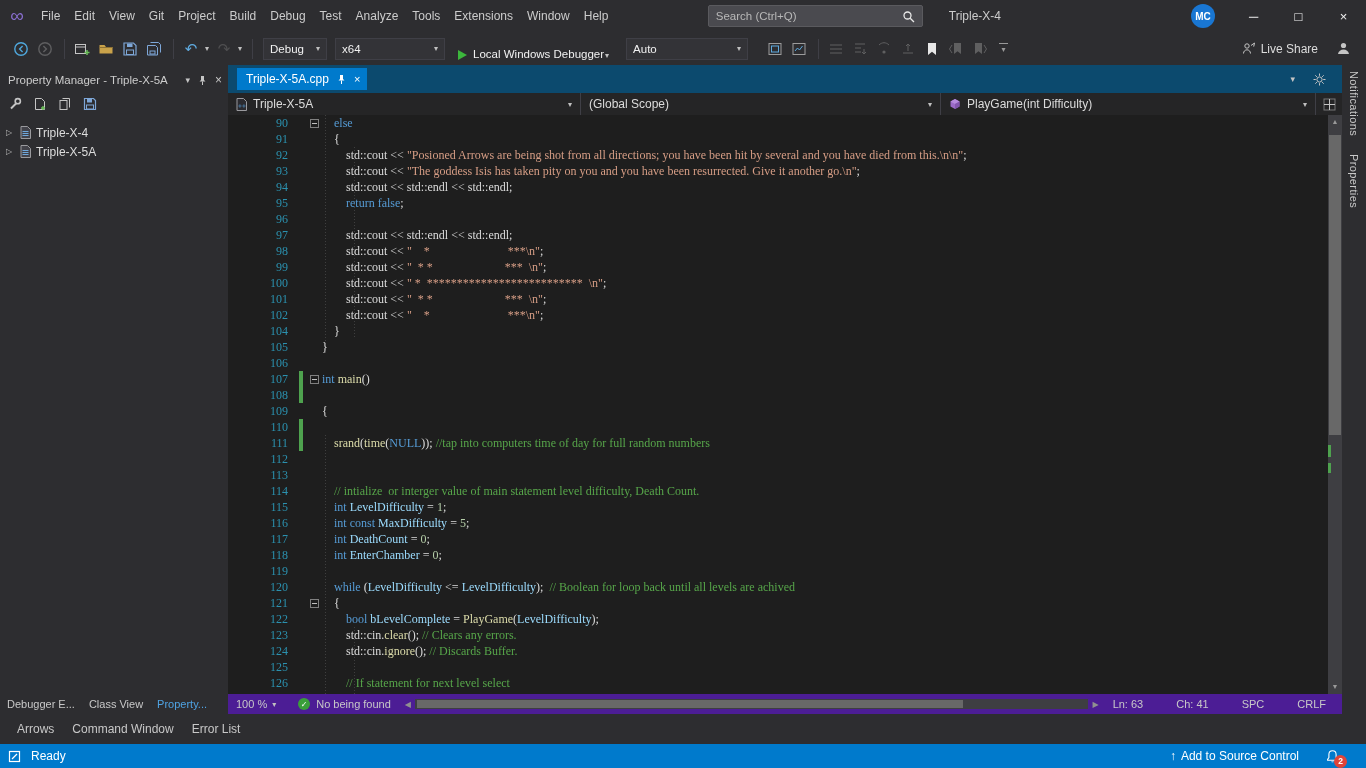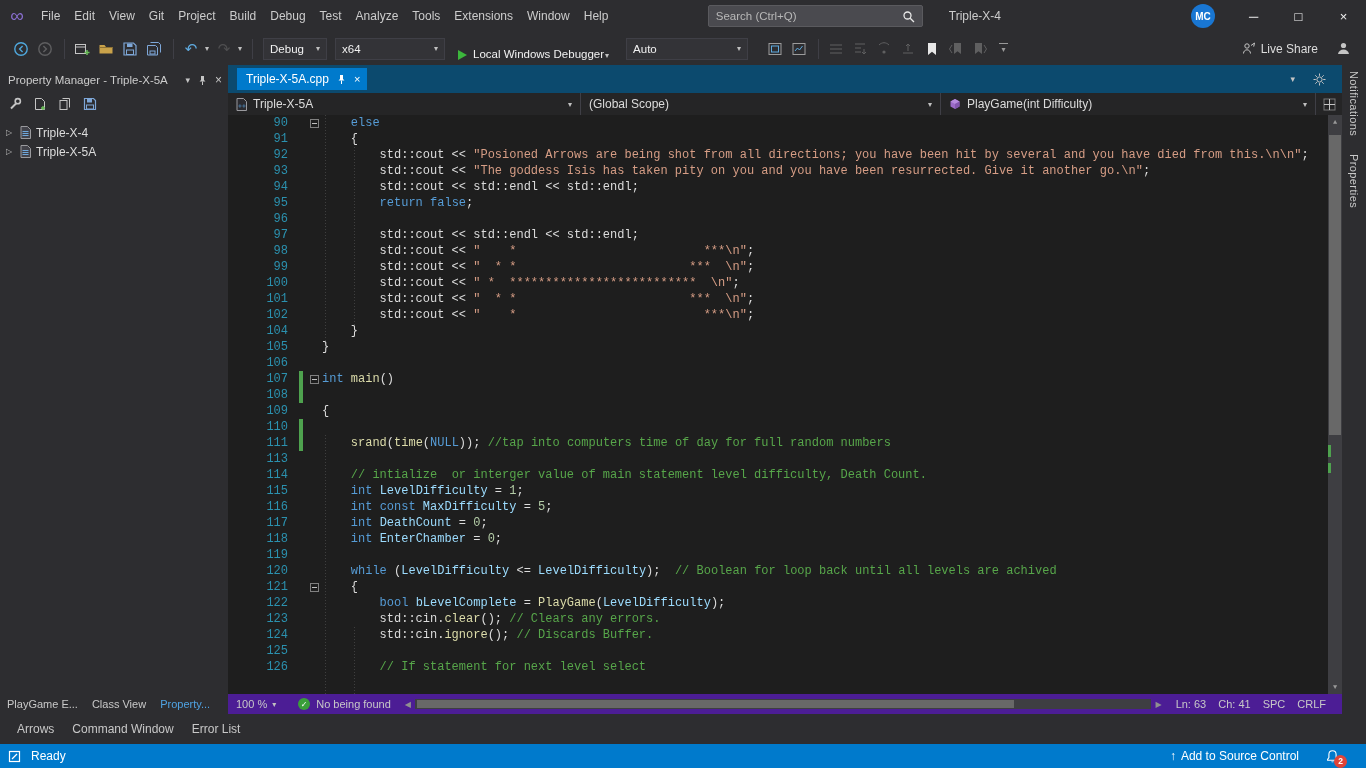--- a/index.html
+++ b/index.html
@@ -69,21 +69,21 @@
   .doc-tab .tclose{font-size:11px;line-height:1}
   .tabstrip-right{margin-left:auto;align-self:center;display:flex;align-items:center;gap:18px;
     margin-right:16px;color:#C5C5C5}
   .navbar{height:22px;background:#252526;display:flex;flex:none}
   .nav-seg{display:flex;align-items:center;padding-left:8px;border-right:1px solid #3F3F46;gap:6px;color:#DCDCDC}
   .nav-seg .caret{margin-left:auto;margin-right:8px;font-size:8px;color:#C0C0C0}
   .nav-split{width:26px;display:flex;align-items:center;justify-content:center}
 
   
   .code-area{flex:1;position:relative;overflow:hidden;background:#1E1E1E;
-    font-family:Liberation Mono, monospace;font-size:12px;line-height:16px}
+    font-family:Liberation Serif, serif;font-size:12px;line-height:16px}
   #code-lines{position:relative;z-index:1}
   .code-line{height:16px;display:flex;white-space:pre}
   .ln{width:68px;flex:none;text-align:right;padding-right:8px;color:#2B91AF}
   .chg{width:10px;flex:none;position:relative}
   .chg.on::before{content:"";position:absolute;left:3px;top:0;width:4px;height:16px;background:#4EA24E}
   .fold{width:16px;flex:none;display:flex;align-items:center;justify-content:center}
   .fbox{width:9px;height:9px;border:1px solid #808080;background:#1E1E1E;position:relative}
   .fbox::after{content:"";position:absolute;left:1px;right:1px;top:3px;height:1px;background:#C0C0C0}
   .ct{flex:none}
   .iguide{position:absolute;width:1px;z-index:0;
@@ -102,21 +102,21 @@
     font-size:11px;color:#C8C8C8}
   .zoom{margin-left:8px;display:flex;align-items:center;gap:5px}
   .zoom .caret{font-size:8px;color:#C0C0C0}
   .health{margin-left:22px;display:flex;align-items:center;gap:6px}
   .health-dot{width:12px;height:12px;border-radius:50%;background:#3A9E3A;color:#fff;font-size:8px;
     display:flex;align-items:center;justify-content:center}
   .hscroll{flex:1;margin:0 14px;display:flex;align-items:center}
   .harrow{font-size:8px;color:#909090}
   .htrack{flex:1;height:10px;background:#3E3E42;margin:0 4px;position:relative}
   .hthumb{position:absolute;left:2px;top:1px;height:8px;width:81%;background:#686868}
-  .stat{margin-right:12px}
+  .stat{margin-right:33px}
   .stat.last{margin-right:16px}
 
   
   .right-rail{width:24px;flex:none;background:#2D2D30;display:flex;flex-direction:column;align-items:center;padding-top:6px}
   .rail-label{writing-mode:vertical-rl;font-size:11px;color:#C8C8C8;margin-bottom:18px;letter-spacing:.4px}
 
   
   .panel-tabs-bottom{height:30px;background:#2D2D30;display:flex;align-items:center;padding-left:8px;flex:none}
   .btab{padding:0 9px;color:#C8C8C8;line-height:30px}
   .statusbar{height:24px;background:#007ACC;display:flex;align-items:center;color:#fff;flex:none}
@@ -374,21 +374,21 @@
                 <path d="M1 .5h6.5L10.5 3.5V12.5H1z" fill="#424249" stroke="#9A9A9E"></path>
                 <rect x="2.5" y="5" width="6" height="1" fill="#6FA8DC"></rect>
                 <rect x="2.5" y="7" width="6" height="1" fill="#6FA8DC"></rect>
                 <rect x="2.5" y="9" width="6" height="1" fill="#6FA8DC"></rect>
               </svg>
             </span>
             <span>Triple-X-5A</span>
           </div>
         </div>
       <div class="ptabs" id="left-tabs">
-          <div class="ptab">PlayGame E...</div>
+          <div class="ptab">Debugger E...</div>
           <div class="ptab">Class View</div>
           <div class="ptab active">Property...</div>
         </div>
     </aside>
 
     <section class="editor">
       <div class="tabstrip">
         <div class="doc-tab">
           <span>Triple-X-5A.cpp</span>
           <span style="display:flex">
@@ -460,20 +460,21 @@
             <div class="code-line"><span class="ln">101</span><span class="chg"></span><span class="fold"></span><span class="ct"><span class="tok-p">        std::cout &lt;&lt; </span><span class="tok-s">"  * *                        ***  \n"</span><span class="tok-p">;</span></span></div>
             <div class="code-line"><span class="ln">102</span><span class="chg"></span><span class="fold"></span><span class="ct"><span class="tok-p">        std::cout &lt;&lt; </span><span class="tok-s">"    *                          ***\n"</span><span class="tok-p">;</span></span></div>
             <div class="code-line"><span class="ln">104</span><span class="chg"></span><span class="fold"></span><span class="ct"><span class="tok-p">    }</span></span></div>
             <div class="code-line"><span class="ln">105</span><span class="chg"></span><span class="fold"></span><span class="ct"><span class="tok-p">}</span></span></div>
             <div class="code-line"><span class="ln">106</span><span class="chg"></span><span class="fold"></span><span class="ct"></span></div>
             <div class="code-line"><span class="ln">107</span><span class="chg on"></span><span class="fold"><span class="fbox"></span></span><span class="ct"><span class="tok-k">int</span><span class="tok-p"> </span><span class="tok-f">main</span><span class="tok-p">()</span></span></div>
             <div class="code-line"><span class="ln">108</span><span class="chg on"></span><span class="fold"></span><span class="ct"></span></div>
             <div class="code-line"><span class="ln">109</span><span class="chg"></span><span class="fold"></span><span class="ct"><span class="tok-p">{</span></span></div>
             <div class="code-line"><span class="ln">110</span><span class="chg on"></span><span class="fold"></span><span class="ct"></span></div>
             <div class="code-line"><span class="ln">111</span><span class="chg on"></span><span class="fold"></span><span class="ct"><span class="tok-p">    </span><span class="tok-f">srand</span><span class="tok-p">(</span><span class="tok-f">time</span><span class="tok-p">(</span><span class="tok-k">NULL</span><span class="tok-p">)); </span><span class="tok-c">//tap into computers time of day for full random numbers</span></span></div>
+            <div class="code-line"><span class="ln">112</span><span class="chg"></span><span class="fold"></span><span class="ct"></span></div>
             <div class="code-line"><span class="ln">113</span><span class="chg"></span><span class="fold"></span><span class="ct"></span></div>
             <div class="code-line"><span class="ln">114</span><span class="chg"></span><span class="fold"></span><span class="ct"><span class="tok-p">    </span><span class="tok-c">// intialize  or interger value of main statement level difficulty, Death Count.</span></span></div>
             <div class="code-line"><span class="ln">115</span><span class="chg"></span><span class="fold"></span><span class="ct"><span class="tok-p">    </span><span class="tok-k">int</span><span class="tok-p"> </span><span class="tok-v">LevelDifficulty</span><span class="tok-p"> = </span><span class="tok-n">1</span><span class="tok-p">;</span></span></div>
             <div class="code-line"><span class="ln">116</span><span class="chg"></span><span class="fold"></span><span class="ct"><span class="tok-p">    </span><span class="tok-k">int</span><span class="tok-p"> </span><span class="tok-k">const</span><span class="tok-p"> </span><span class="tok-v">MaxDifficulty</span><span class="tok-p"> = </span><span class="tok-n">5</span><span class="tok-p">;</span></span></div>
             <div class="code-line"><span class="ln">117</span><span class="chg"></span><span class="fold"></span><span class="ct"><span class="tok-p">    </span><span class="tok-k">int</span><span class="tok-p"> </span><span class="tok-v">DeathCount</span><span class="tok-p"> = </span><span class="tok-n">0</span><span class="tok-p">;</span></span></div>
             <div class="code-line"><span class="ln">118</span><span class="chg"></span><span class="fold"></span><span class="ct"><span class="tok-p">    </span><span class="tok-k">int</span><span class="tok-p"> </span><span class="tok-v">EnterChamber</span><span class="tok-p"> = </span><span class="tok-n">0</span><span class="tok-p">;</span></span></div>
             <div class="code-line"><span class="ln">119</span><span class="chg"></span><span class="fold"></span><span class="ct"></span></div>
             <div class="code-line"><span class="ln">120</span><span class="chg"></span><span class="fold"></span><span class="ct"><span class="tok-p">    </span><span class="tok-k">while</span><span class="tok-p"> (</span><span class="tok-v">LevelDifficulty</span><span class="tok-p"> &lt;= </span><span class="tok-v">LevelDifficulty</span><span class="tok-p">);  </span><span class="tok-c">// Boolean for loop back until all levels are achived</span></span></div>
             <div class="code-line"><span class="ln">121</span><span class="chg"></span><span class="fold"><span class="fbox"></span></span><span class="ct"><span class="tok-p">    {</span></span></div>
             <div class="code-line"><span class="ln">122</span><span class="chg"></span><span class="fold"></span><span class="ct"><span class="tok-p">        </span><span class="tok-k">bool</span><span class="tok-p"> </span><span class="tok-v">bLevelComplete</span><span class="tok-p"> = </span><span class="tok-f">PlayGame</span><span class="tok-p">(</span><span class="tok-v">LevelDifficulty</span><span class="tok-p">);</span></span></div>

